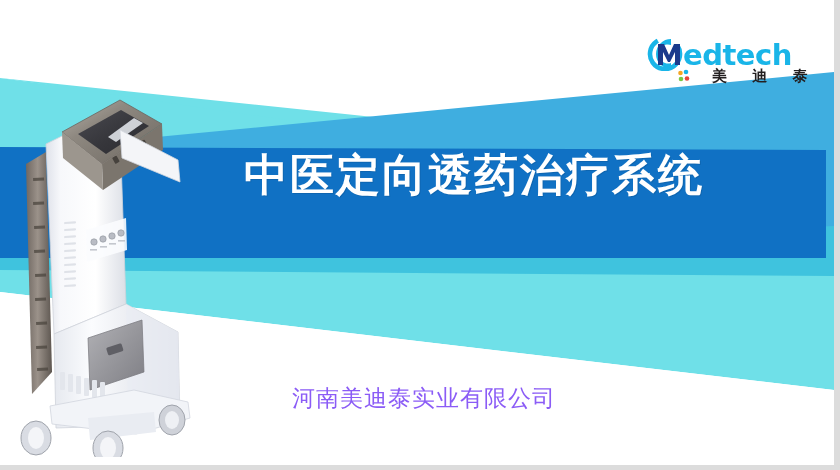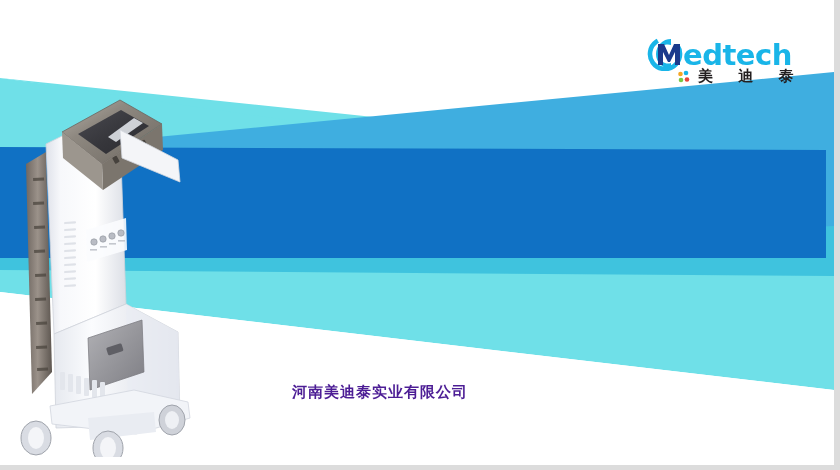--- a/index.html
+++ b/index.html
@@ -40,22 +40,22 @@
     height: 58px;
     z-index: 40;
     margin-top: 29px;
   }
   #logo-mark { display: block; }
   .logo-cn-row {
     position: absolute;
     left: 30px;
     top: 34px;
     display: flex;
-    align-items: flex-end;
-    gap: 4px;
+    align-items: flex-start;
+    gap: 18px;
   }
   .logo-dots { display: block; margin-right: 3px; }
   .logo-cn-text {
     font-family: "DejaVu Sans", "Liberation Sans", sans-serif;
     font-size: 15px;
     font-weight: 700;
     color: #231f20;
     letter-spacing: 10px;
     line-height: 1;
     white-space: nowrap;
@@ -77,23 +77,23 @@
     text-shadow: 1px 1px 0 rgba(0,0,0,0.10);
   }
 
   
   #company-name {
     position: absolute;
     left: 292px;
     top: 383px;
     z-index: 30;
     font-family: "DejaVu Sans", "Liberation Sans", sans-serif;
-    font-size: 15px;
-    font-weight: 700;
-    color: #4c1d95;
+    font-size: 23px;
+    font-weight: 400;
+    color: #8b5cf6;
     letter-spacing: 1px;
     white-space: nowrap;
   }
 
   
   #device {
     position: absolute;
     left: 2px;
     top: 72px;
     width: 215px;
@@ -244,20 +244,21 @@
     <g>
       <ellipse cx="34" cy="366" rx="15" ry="17" fill="#d9dce3" stroke="#9fa3ab" stroke-width="1"></ellipse>
       <ellipse cx="34" cy="366" rx="8" ry="11" fill="#f4f5f8"></ellipse>
       <ellipse cx="106" cy="376" rx="15" ry="17" fill="#d9dce3" stroke="#9fa3ab" stroke-width="1"></ellipse>
       <ellipse cx="106" cy="376" rx="8" ry="11" fill="#f4f5f8"></ellipse>
       <ellipse cx="170" cy="348" rx="13" ry="15" fill="#cfd2d9" stroke="#9fa3ab" stroke-width="1"></ellipse>
       <ellipse cx="170" cy="348" rx="7" ry="9" fill="#eef0f4"></ellipse>
     </g>
   </svg>
 
+  <div id="main-title">中医定向透药治疗系统</div>
 
   <div id="company-name">河南美迪泰实业有限公司</div>
 
   <div id="logo">
     <svg id="logo-mark" width="165" height="36" viewBox="0 0 165 36">
 
       <path d="M24,4 A15,15 0 1,0 24,34 L24,28 A9.5,9.5 0 1,1 24,10 Z" fill="#19B5E8"></path>
       <circle cx="18" cy="19" r="15" fill="none" stroke="#19B5E8" stroke-width="4.6" stroke-dasharray="72 24" transform="rotate(-35 18 19)"></circle>
 
       <path d="M11,30 L11,9 L17,9 L22,20 L27,9 L33,9 L33,30 L28,30 L28,17 L23,27 L21,27 L16,17 L16,30 Z" fill="#1B3A8C"></path>

